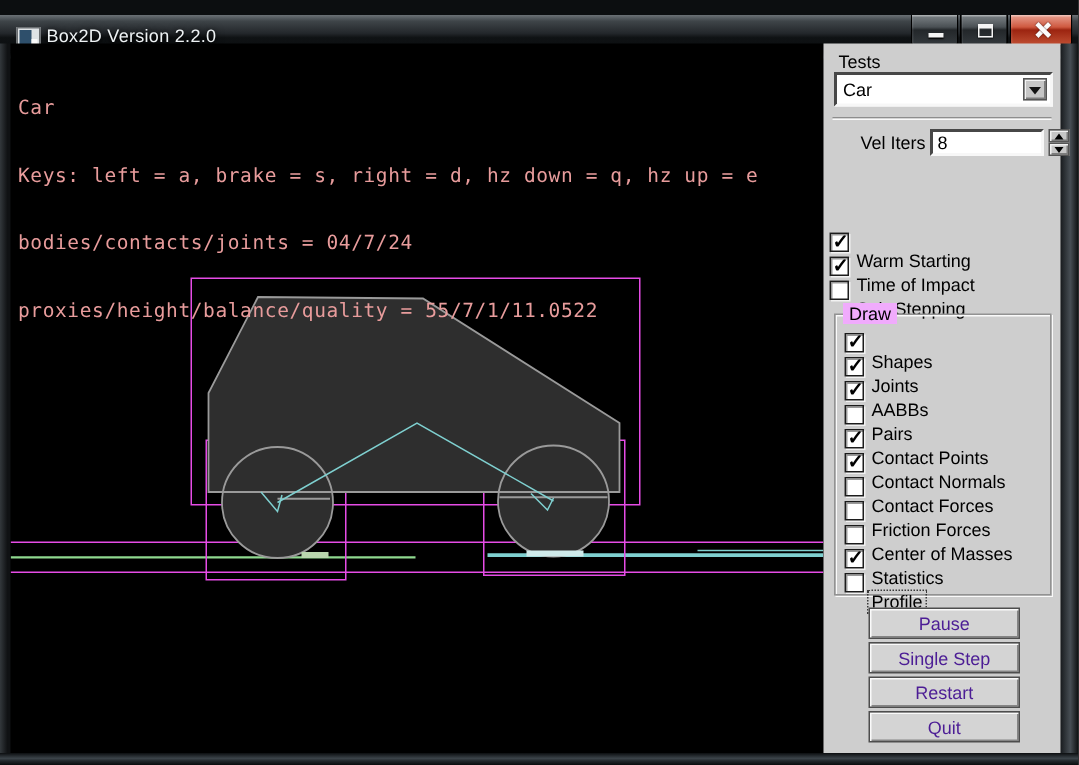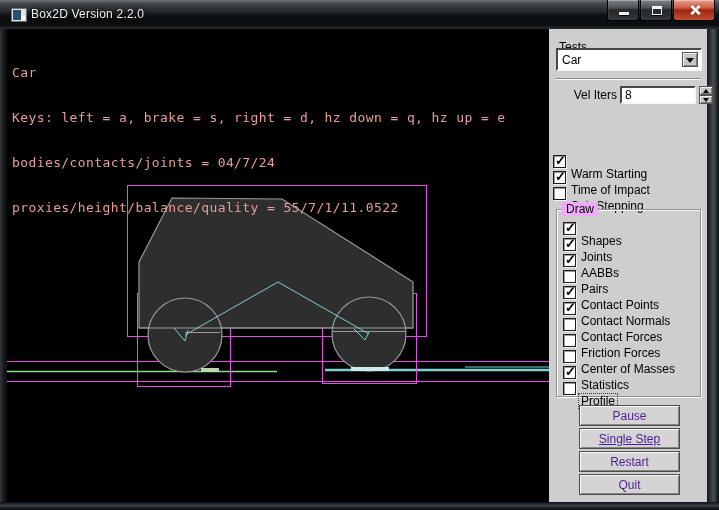--- a/index.html
+++ b/index.html
@@ -3,21 +3,21 @@
 <meta charset="utf-8">
 <style>
   * { margin:0; padding:0; box-sizing:border-box; }
   html,body { background:#555; }
   body { font-family:"Liberation Sans", sans-serif; }
 
   .window { position:relative; width:719px; height:510px; background:#0c0e10; overflow:hidden; }
 
   
   .titlebar {
-    position:absolute; left:0; top:0; width:719px; height:29px;
+    position:absolute; left:0; top:10px; width:719px; height:29px;
     background:linear-gradient(180deg,#6b7176 0%,#3f4549 14%,#23272b 42%,#0f1214 52%,#0b0d0f 86%,#2b3034 100%);
     padding-left:36px;
   }
   .titlebar-title { position:absolute; left:31px; top:7px; font-size:12px; color:#eef2f4; text-shadow:0 1px 3px #000, 0 0 6px rgba(0,0,0,.8); letter-spacing:.2px; }
   .app-icon { position:absolute; left:11px; top:8px; width:16px; height:14px; background:#dfe3e5; border:1px solid #6b6f72; }
   .app-icon::before { content:""; position:absolute; left:1px; top:1px; width:8px; height:10px; background:#2e4f6b; }
   .app-icon::after  { content:""; position:absolute; right:1px; bottom:1px; width:4px; height:4px; background:#fafafa; }
 
   .winbtns { position:absolute; left:607px; top:0; height:21px; display:flex; }
   .winbtn { position:relative; height:21px; border:1px solid #000; border-top:none; border-radius:0 0 3px 3px;
@@ -139,21 +139,21 @@
     <div class="info">
       <div>Car</div>
       <div>Keys: left = a, brake = s, right = d, hz down = q, hz up = e</div>
       <div>bodies/contacts/joints = 04/7/24</div>
       <div>proxies/height/balance/quality = 55/7/1/11.0522</div>
     </div>
   </div>
 
   <div class="panel">
 
-    <div class="lbl" style="left:10px; top:11px;">Tests</div>
+    <div class="lbl" style="left:10px; top:5px;">Tests</div>
 
     <div class="combobox sunken">
       <span class="combo-value">Car</span>
       <div class="combo-btn"></div>
     </div>
 
     <div class="separator"></div>
 
     <div class="step-row" style="top:57px;">
       <span class="step-label">Vel Iters</span>
@@ -222,18 +222,18 @@
         <span class="cb checked"></span>
         <span class="cb-label">Statistics</span>
       </div>
       <div class="cb-row" style="left:6px; top:172px;">
         <span class="cb"></span>
         <span class="cb-label focused">Profile</span>
       </div>
     </div>
 
     <button class="panel-btn" style="top:376px;">Pause</button>
-    <button class="panel-btn" style="top:399px;text-decoration:underline;">Single Step</button>
+    <button class="panel-btn" style="top:399px;">Single Step</button>
     <button class="panel-btn" style="top:445px;">Quit</button>
     <button class="panel-btn" style="top:422px;">Restart</button>
 
   </div>
 </div>
 
 </body></html>

